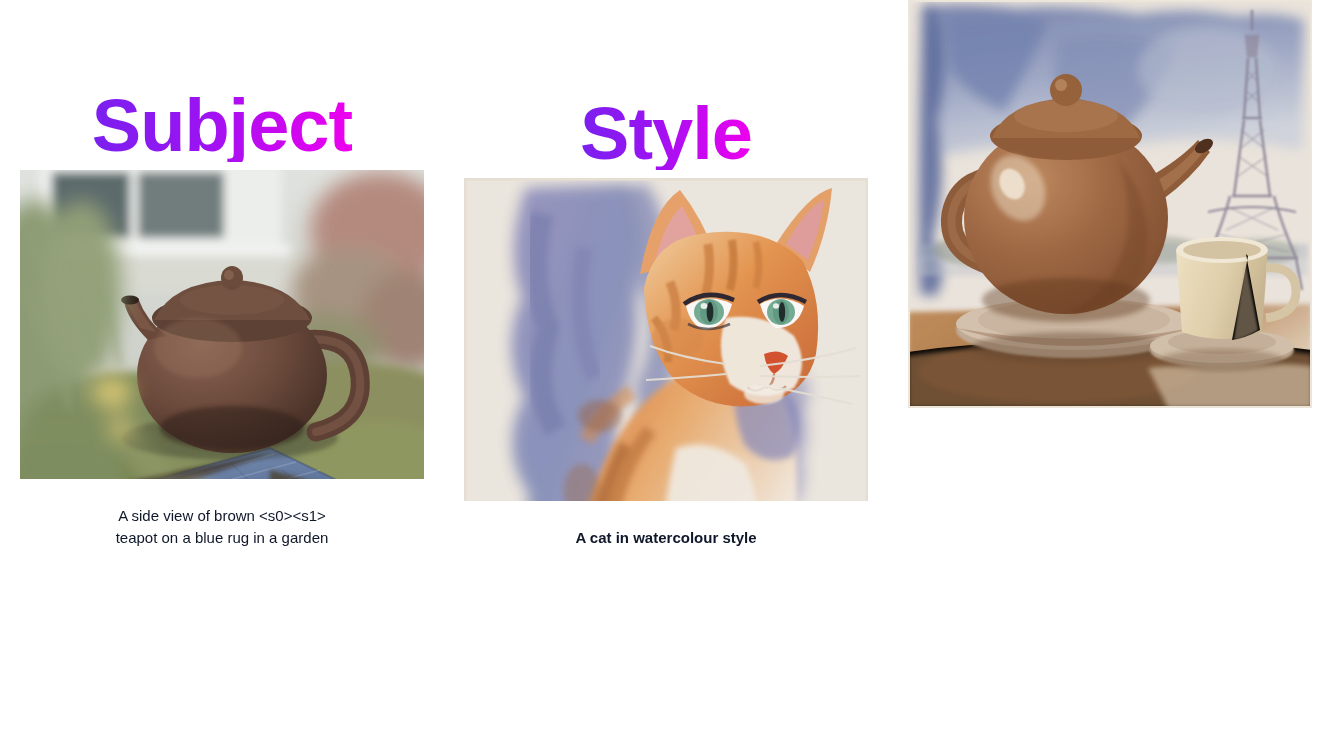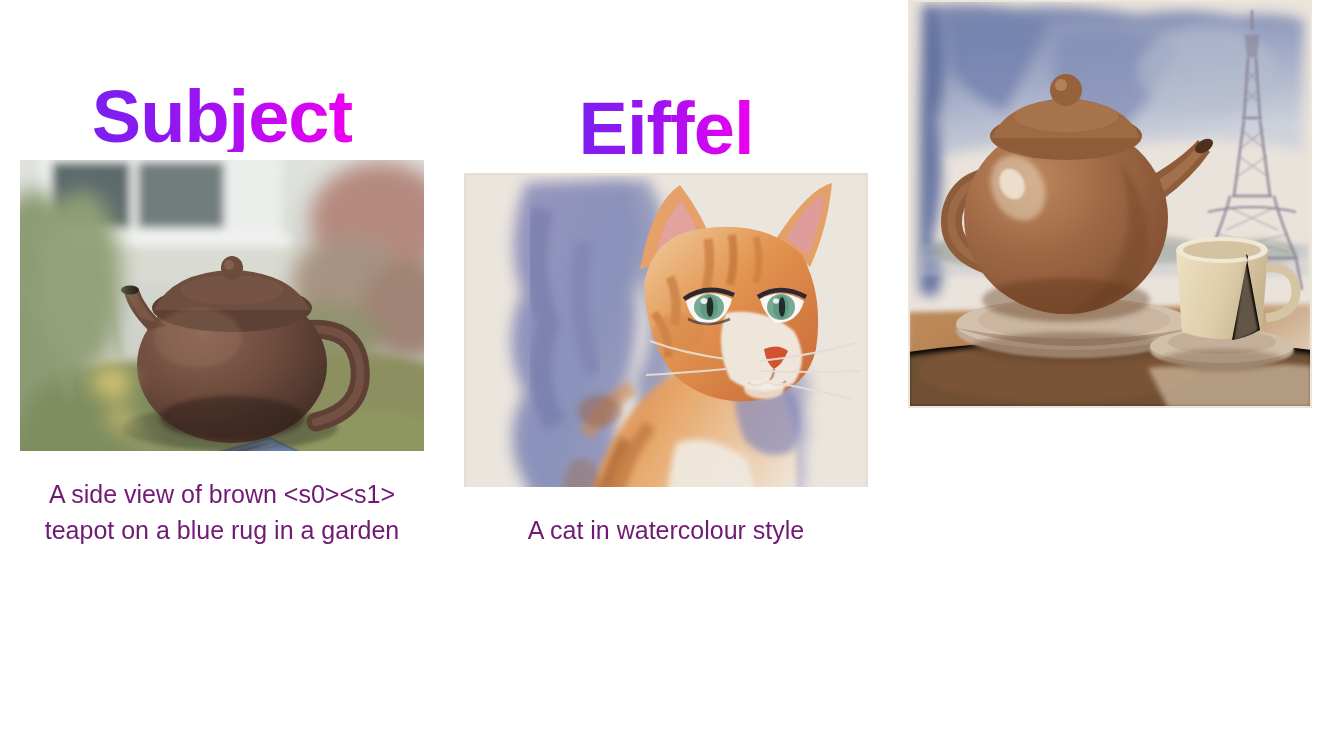--- a/index.html
+++ b/index.html
@@ -51,27 +51,27 @@
     position:relative;
     background:#efe9e2;
   }
   .img-frame svg{display:block;width:404px;height:408px;}
 
   
   .caption{
     margin-top:26px;
     width:430px;
     text-align:center;
-    font-size:25px;
+    font-size:15px;
     line-height:1.42;
-    color:#701a75;
+    color:#0f172a;
     white-space:pre-line;
     font-family:"Liberation Sans","DejaVu Sans",sans-serif;
   }
-  .caption.single{padding-top:0px;}
+  .caption.single{padding-top:0px;font-weight:bold;}
 </style>
 </head>
 <body>
 
 <div class="board">
   <div class="columns">
 
     <div class="col">
       <div class="title-zone">
         <div class="title">Subject</div>
@@ -221,21 +221,21 @@
           </g>
         </svg>
       </div>
 
       <div class="caption">A side view of brown &lt;s0&gt;&lt;s1&gt;
 teapot on a blue rug in a garden</div>
     </div>
 
     <div class="col">
       <div class="title-zone">
-        <div class="title">Eiffel</div>
+        <div class="title">Style</div>
       </div>
 
       <div class="img-frame">
         <svg viewBox="0 0 404 408" xmlns="http://www.w3.org/2000/svg" aria-hidden="true">
           <defs>
             <linearGradient id="washG" x1="0" y1="0" x2="1" y2="1">
               <stop offset="0" stop-color="#8e8cc0"></stop>
               <stop offset="0.5" stop-color="#7f8bba"></stop>
               <stop offset="1" stop-color="#9f99c2"></stop>
             </linearGradient>

